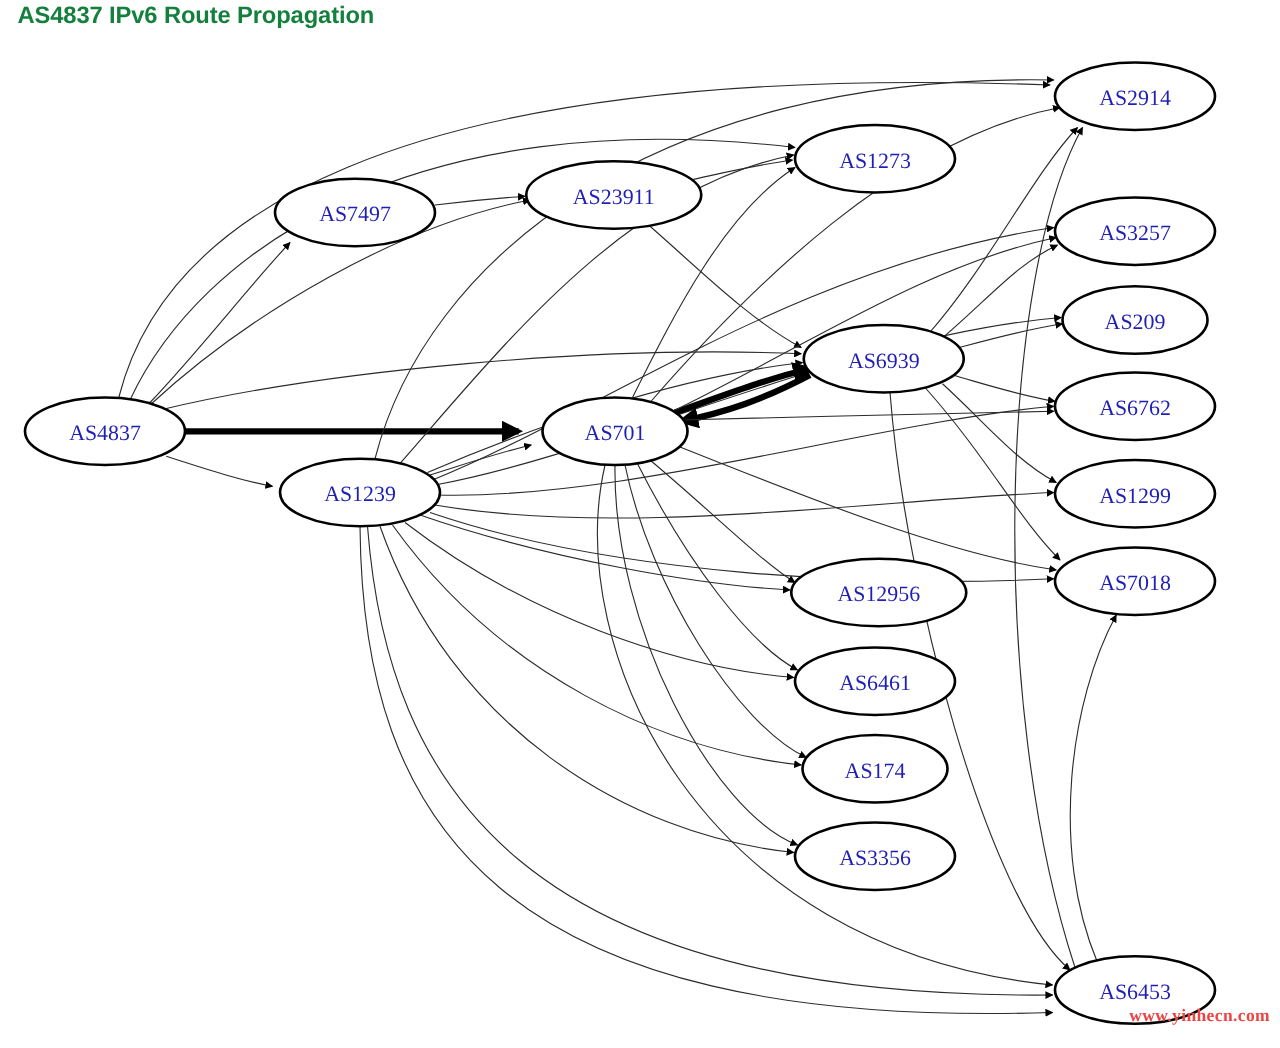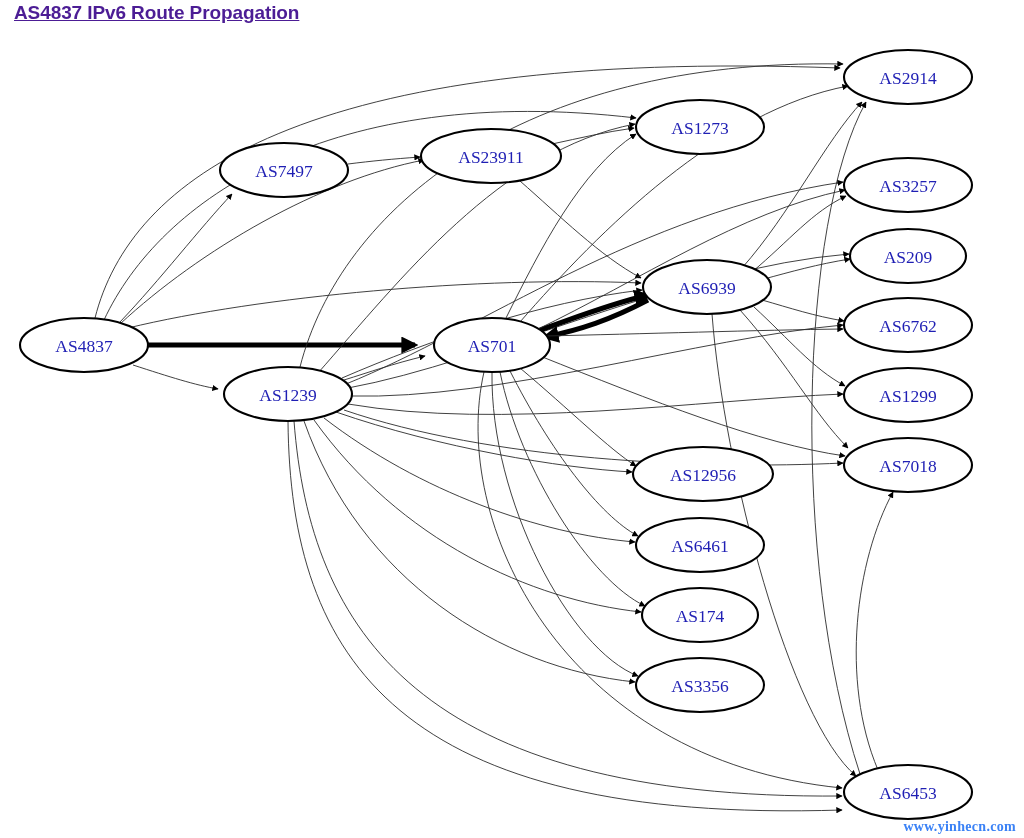--- a/index.html
+++ b/index.html
@@ -14,22 +14,21 @@
     overflow: hidden;
     font-family: "Liberation Sans", sans-serif;
   }
   #page-title {
     position: absolute;
     left: 14px;
     top: 2px;
     font-family: "Liberation Sans", sans-serif;
     font-size: 19px;
     font-weight: bold;
-    color: #4c1d95;
-    text-decoration: underline;
+    color: #15803d;
     letter-spacing: -0.1px;
     white-space: nowrap;
   }
   #graph-canvas {
     position: absolute;
     left: 0;
     top: 0;
     width: 1024px;
     height: 838px;
   }
@@ -51,25 +50,25 @@
     font-family: "Liberation Serif", serif;
     font-size: 17.5px;
     fill: #1f1fb4;
     text-anchor: middle;
     dominant-baseline: central;
     pointer-events: none;
   }
   #watermark {
     position: absolute;
     right: 8px;
-    bottom: 3px;
+    bottom: 16px;
     font-family: "Liberation Serif", serif;
     font-size: 14px;
     font-weight: bold;
-    color: #3b82f6;
+    color: #ef4444;
     letter-spacing: 0.3px;
   }
 </style>
 </head>
 <body>
 
 <div id="page-title">AS4837 IPv6 Route Propagation</div>
 
 <svg id="graph-canvas" viewBox="0 0 1024 838" xmlns="http://www.w3.org/2000/svg">
   <defs>

